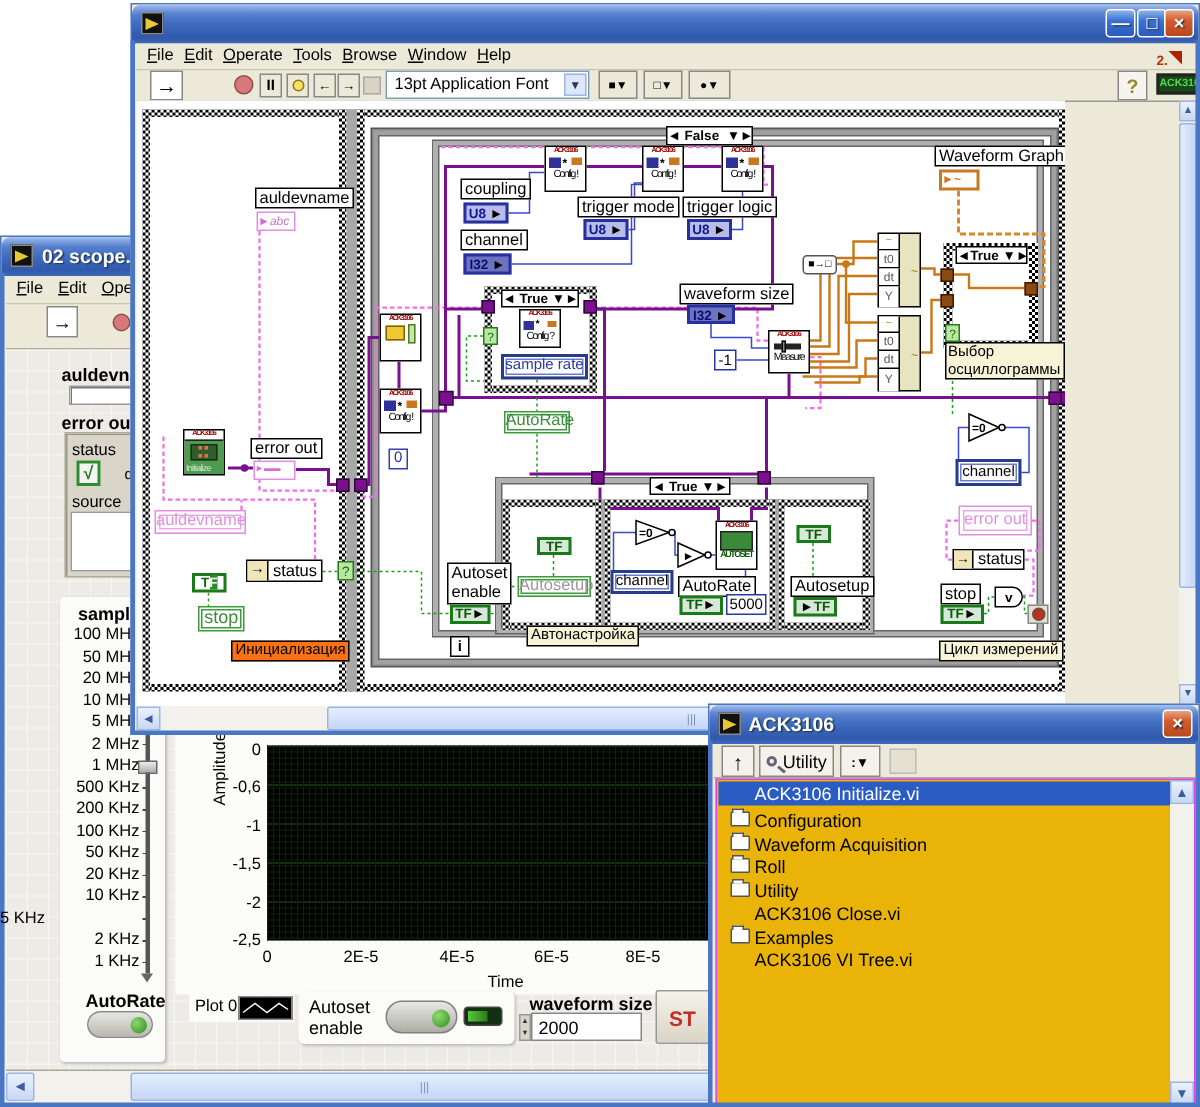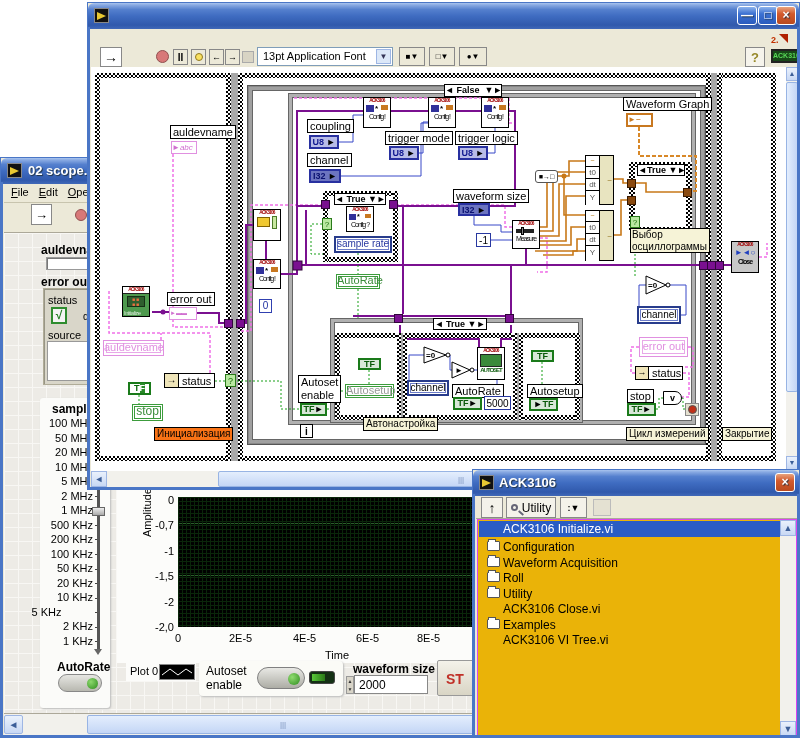--- a/index.html
+++ b/index.html
@@ -85,43 +85,43 @@
     <div class="abs" style="left:0;top:304px;width:93px;text-align:right">10 MHz</div>
     <div class="abs" style="left:0;top:318px;width:93px;text-align:right">5 MHz</div>
     <div class="abs" style="left:0;top:333px;width:93px;text-align:right">2 MHz</div>
     <div class="abs" style="left:0;top:347px;width:93px;text-align:right">1 MHz</div>
     <div class="abs" style="left:0;top:362px;width:93px;text-align:right">500 KHz</div>
     <div class="abs" style="left:0;top:376px;width:93px;text-align:right">200 KHz</div>
     <div class="abs" style="left:0;top:391px;width:93px;text-align:right">100 KHz</div>
     <div class="abs" style="left:0;top:405px;width:93px;text-align:right">50 KHz</div>
     <div class="abs" style="left:0;top:420px;width:93px;text-align:right">20 KHz</div>
     <div class="abs" style="left:0;top:434px;width:93px;text-align:right">10 KHz</div>
-    <div class="abs" style="left:0;top:449px;width:93px;text-align:center">5 KHz</div>
+    <div class="abs" style="left:0;top:449px;width:93px;text-align:left">5 KHz</div>
     <div class="abs" style="left:0;top:463px;width:93px;text-align:right">2 KHz</div>
     <div class="abs" style="left:0;top:478px;width:93px;text-align:right">1 KHz</div>
     <div class="abs" style="left:95px;top:266px;width:5px;height:226px;background:repeating-linear-gradient(180deg,#444 0 1px,transparent 1px 14.55px)"></div>
   </div>
   <div class="abs" style="left:97px;top:262px;width:3px;height:230px;background:#555"></div>
   <div class="abs" style="left:92px;top:350px;width:13px;height:9px;background:linear-gradient(180deg,#EEE,#AAA);border:1px solid #666"></div>
   <div class="abs" style="left:94px;top:492px;width:0;height:0;border-left:4px solid transparent;border-right:4px solid transparent;border-top:6px solid #666"></div>
   <div class="abs" style="left:57px;top:503px;font-weight:bold;font-size:12px">AutoRate</div>
   <div class="abs" style="left:58px;top:517px;width:44px;height:18px;border-radius:9px;background:linear-gradient(180deg,#E6E6E2,#B8B8B0);border:1px solid #888">
       <div class="abs" style="left:28px;top:3px;width:11px;height:11px;border-radius:50%;background:radial-gradient(circle at 35% 35%,#8CD86C,#2E8C1E)"></div>
     </div>
 
   <div class="abs" style="left:117px;top:329px;width:360px;height:177px;background:#FCFCFA"></div>
   <div class="abs" style="left:141px;top:380px;font-size:11px;transform:rotate(-90deg);transform-origin:0 0;white-space:nowrap">Amplitude</div>
   <div class="abs" id="plot" style="left:178px;top:340px;width:294px;height:130px;background:#000;background-image:linear-gradient(#0A260A 1px,transparent 1px),linear-gradient(90deg,#0A260A 1px,transparent 1px),linear-gradient(#2A5E2A 1px,transparent 1px),linear-gradient(90deg,#2A5E2A 1px,transparent 1px);background-size:4px 4px,4px 4px,16px 26px,16px 26px"></div>
   <div class="abs" id="ylab" style="font-size:11px">
     <div class="abs" style="left:130px;top:337px;width:44px;text-align:right">0</div>
-    <div class="abs" style="left:130px;top:362px;width:44px;text-align:right">-0,7</div>
+    <div class="abs" style="left:130px;top:362px;width:44px;text-align:right">-0,6</div>
     <div class="abs" style="left:130px;top:388px;width:44px;text-align:right">-1</div>
     <div class="abs" style="left:130px;top:413px;width:44px;text-align:right">-1,5</div>
     <div class="abs" style="left:130px;top:439px;width:44px;text-align:right">-2</div>
-    <div class="abs" style="left:130px;top:464px;width:44px;text-align:right">-2,0</div>
+    <div class="abs" style="left:130px;top:464px;width:44px;text-align:right">-2,5</div>
   </div>
   <div class="abs" id="xlab" style="font-size:11px;white-space:nowrap">
     <div class="abs" style="left:175px;top:475px">0</div>
     <div class="abs" style="left:229px;top:475px;white-space:nowrap">2E-5</div>
     <div class="abs" style="left:293px;top:475px">4E-5</div>
     <div class="abs" style="left:356px;top:475px">6E-5</div>
     <div class="abs" style="left:417px;top:475px">8E-5</div>
   </div>
   <div class="abs" style="left:325px;top:492px;font-size:11px">Time</div>
 
@@ -146,20 +146,23 @@
   <div class="abs" style="left:437px;top:503px;width:43px;height:36px;background:linear-gradient(180deg,#F4F2EA,#D9D5C5);border:1px solid #999;border-radius:2px;color:#C03028;font-weight:bold;font-size:14px;padding:10px 0 0 8px">ST</div>
 </div>
 
 <div class="win" id="bd" style="left:87px;top:2px;width:713px;height:488px;background:#ECE9D8;z-index:2">
     <div class="wfr"></div>
   <div class="tbar">
       <div class="lvicon" style="left:6px;top:5px"></div>
     <div class="wbtn blu" style="right:42px;top:3px">—</div>
     <div class="wbtn blu" style="right:21px;top:3px">□</div>
     <div class="wbtn red" style="right:3px;top:3px">×</div>
+  </div>
+  <div class="menu" style="left:3px;top:26px;width:707px;height:18px;padding:2px 0 0 7px">
+    <span><u>F</u>ile</span><span><u>E</u>dit</span><span><u>O</u>perate</span><span><u>T</u>ools</span><span><u>B</u>rowse</span><span><u>W</u>indow</span><span><u>H</u>elp</span>
   </div>
   <div class="toolb" style="left:3px;top:44px;width:707px;height:21px;border-bottom:1px solid #999"></div>
   <div class="tbtn" style="left:12px;top:44px;width:22px;height:20px;background:#fff">
       <span style="font-size:14px">→</span>
     </div>
   <div class="abs" style="left:68px;top:47px;width:13px;height:13px;border-radius:50%;background:#D87878;border:1px solid #905050"></div>
   <div class="tbtn" style="left:85px;top:46px;width:15px;height:16px;font-weight:bold;font-size:10px">II</div>
   <div class="tbtn" style="left:103px;top:46px;width:15px;height:16px">
       <span style="display:inline-block;width:8px;height:8px;border-radius:50%;background:#F8E060;border:1px solid #907820"></span>
     </div>
@@ -169,21 +172,21 @@
   <div class="abs" style="left:169px;top:44px;width:136px;height:19px;background:#fff;border:1px solid #7F9DB9;font-size:11px;padding:2px 0 0 5px">13pt Application Font<span style="position:absolute;right:1px;top:1px;width:15px;height:15px;background:#DCE8F8;border:1px solid #9EB6E4;text-align:center;font-size:8px;line-height:14px;color:#335">▼</span></div>
   <div class="tbtn" style="left:311px;top:44px;width:26px;height:19px;font-size:8px">■▼</div>
   <div class="tbtn" style="left:341px;top:44px;width:26px;height:19px;font-size:8px">□▼</div>
   <div class="tbtn" style="left:371px;top:44px;width:28px;height:19px;font-size:8px">●▼</div>
   <div class="tbtn" style="left:657px;top:44px;width:20px;height:20px;background:#F6F4EC">
       <span style="font-size:13px;color:#96882A;font-weight:bold">?</span>
     </div>
   <div class="abs" style="left:683px;top:31px;width:28px;height:14px;font-size:9px;color:#C03000;font-weight:bold">2.<i style="display:inline-block;width:0;height:0;border-top:9px solid #B02000;border-left:9px solid transparent"></i></div>
   <div class="abs" style="left:683px;top:46px;width:28px;height:14px;background:#184818;border:2px solid #222;color:#58D858;font-size:7px;line-height:10px;text-align:center;font-weight:bold">ACK3106</div>
 
-  <div class="abs" id="diag" style="left:3px;top:64px;width:695px;height:404px;background:#fff;overflow:hidden">
+  <div class="abs" id="diag" style="left:3px;top:64px;width:619px;height:404px;background:#fff;overflow:hidden">
 
     <div class="chk" style="left:4px;top:6px;width:681px;height:5px"></div>
     <div class="chk" style="left:4px;top:389px;width:681px;height:5px"></div>
     <div class="chkv" style="left:4px;top:6px;width:5px;height:388px"></div>
     <div class="chkv" style="left:680px;top:6px;width:5px;height:388px"></div>
 
     <div class="chkv" style="left:135px;top:6px;width:5px;height:388px"></div>
     <div class="abs" style="left:140px;top:6px;width:7px;height:388px;background:#A8A8A8"></div>
     <div class="chkv" style="left:147px;top:6px;width:5px;height:388px"></div>
 
@@ -422,21 +425,21 @@
         <div class="vih">ACK3106</div>
         <div style="height:13px;background:#3A8A3A;margin:0 2px;border:1px solid #222"></div>
         <div class="vif" style="color:#0A5A0A;font-weight:bold;font-size:6px">AUTOSET</div>
       </div>
     <div class="lbl" style="left:361px;top:317px">AutoRate</div>
     <div class="tf" style="left:362px;top:330px;width:29px;height:13px;line-height:9px">TF<span style="color:#000">►</span></div>
     <div class="abs" style="left:393px;top:329px;width:27px;height:14px;border:1px solid #2838A0;background:#fff;font-size:10px;text-align:center;line-height:13px">5000</div>
     <div class="tf" style="left:440px;top:283px;width:23px;height:12px">TF</div>
     <div class="lbl" style="left:436px;top:317px">Autosetup</div>
     <div class="tf" style="left:438px;top:331px;width:29px;height:13px;line-height:9px"><span style="color:#000">►</span>TF</div>
-    <div class="free" style="left:272px;top:350px">Автонастройка</div>
+    <div class="free" style="left:260px;top:350px">Автонастройка</div>
     <div class="abs" style="left:209px;top:357px;width:13px;height:14px;border:1px solid #000;background:#fff;font-size:10px;font-weight:bold;text-align:center;line-height:13px">i</div>
 
     <div class="lbl" style="left:532px;top:30px">Waveform Graph</div>
     <div class="abs" style="left:535px;top:46px;width:27px;height:14px;border:2px solid #C87820;background:#fff;color:#C87820;font-size:8px;line-height:10px">►<b>~</b></div>
     <div class="lbl" style="left:362px;top:122px">waveform size</div>
     <div class="u8" style="left:367px;top:136px;width:32px;height:13px;background:#6C74C0;color:#0A1070">I32 <span style="color:#000">►</span></div>
     <div class="abs" style="left:385px;top:166px;width:15px;height:14px;border:1px solid #2838A0;background:#fff;font-size:10px;text-align:center;line-height:13px">-1</div>
     <div class="vi" style="left:421px;top:153px;height:29px">
         <div class="vih">ACK3106</div>
         <div style="height:8px;position:relative">

